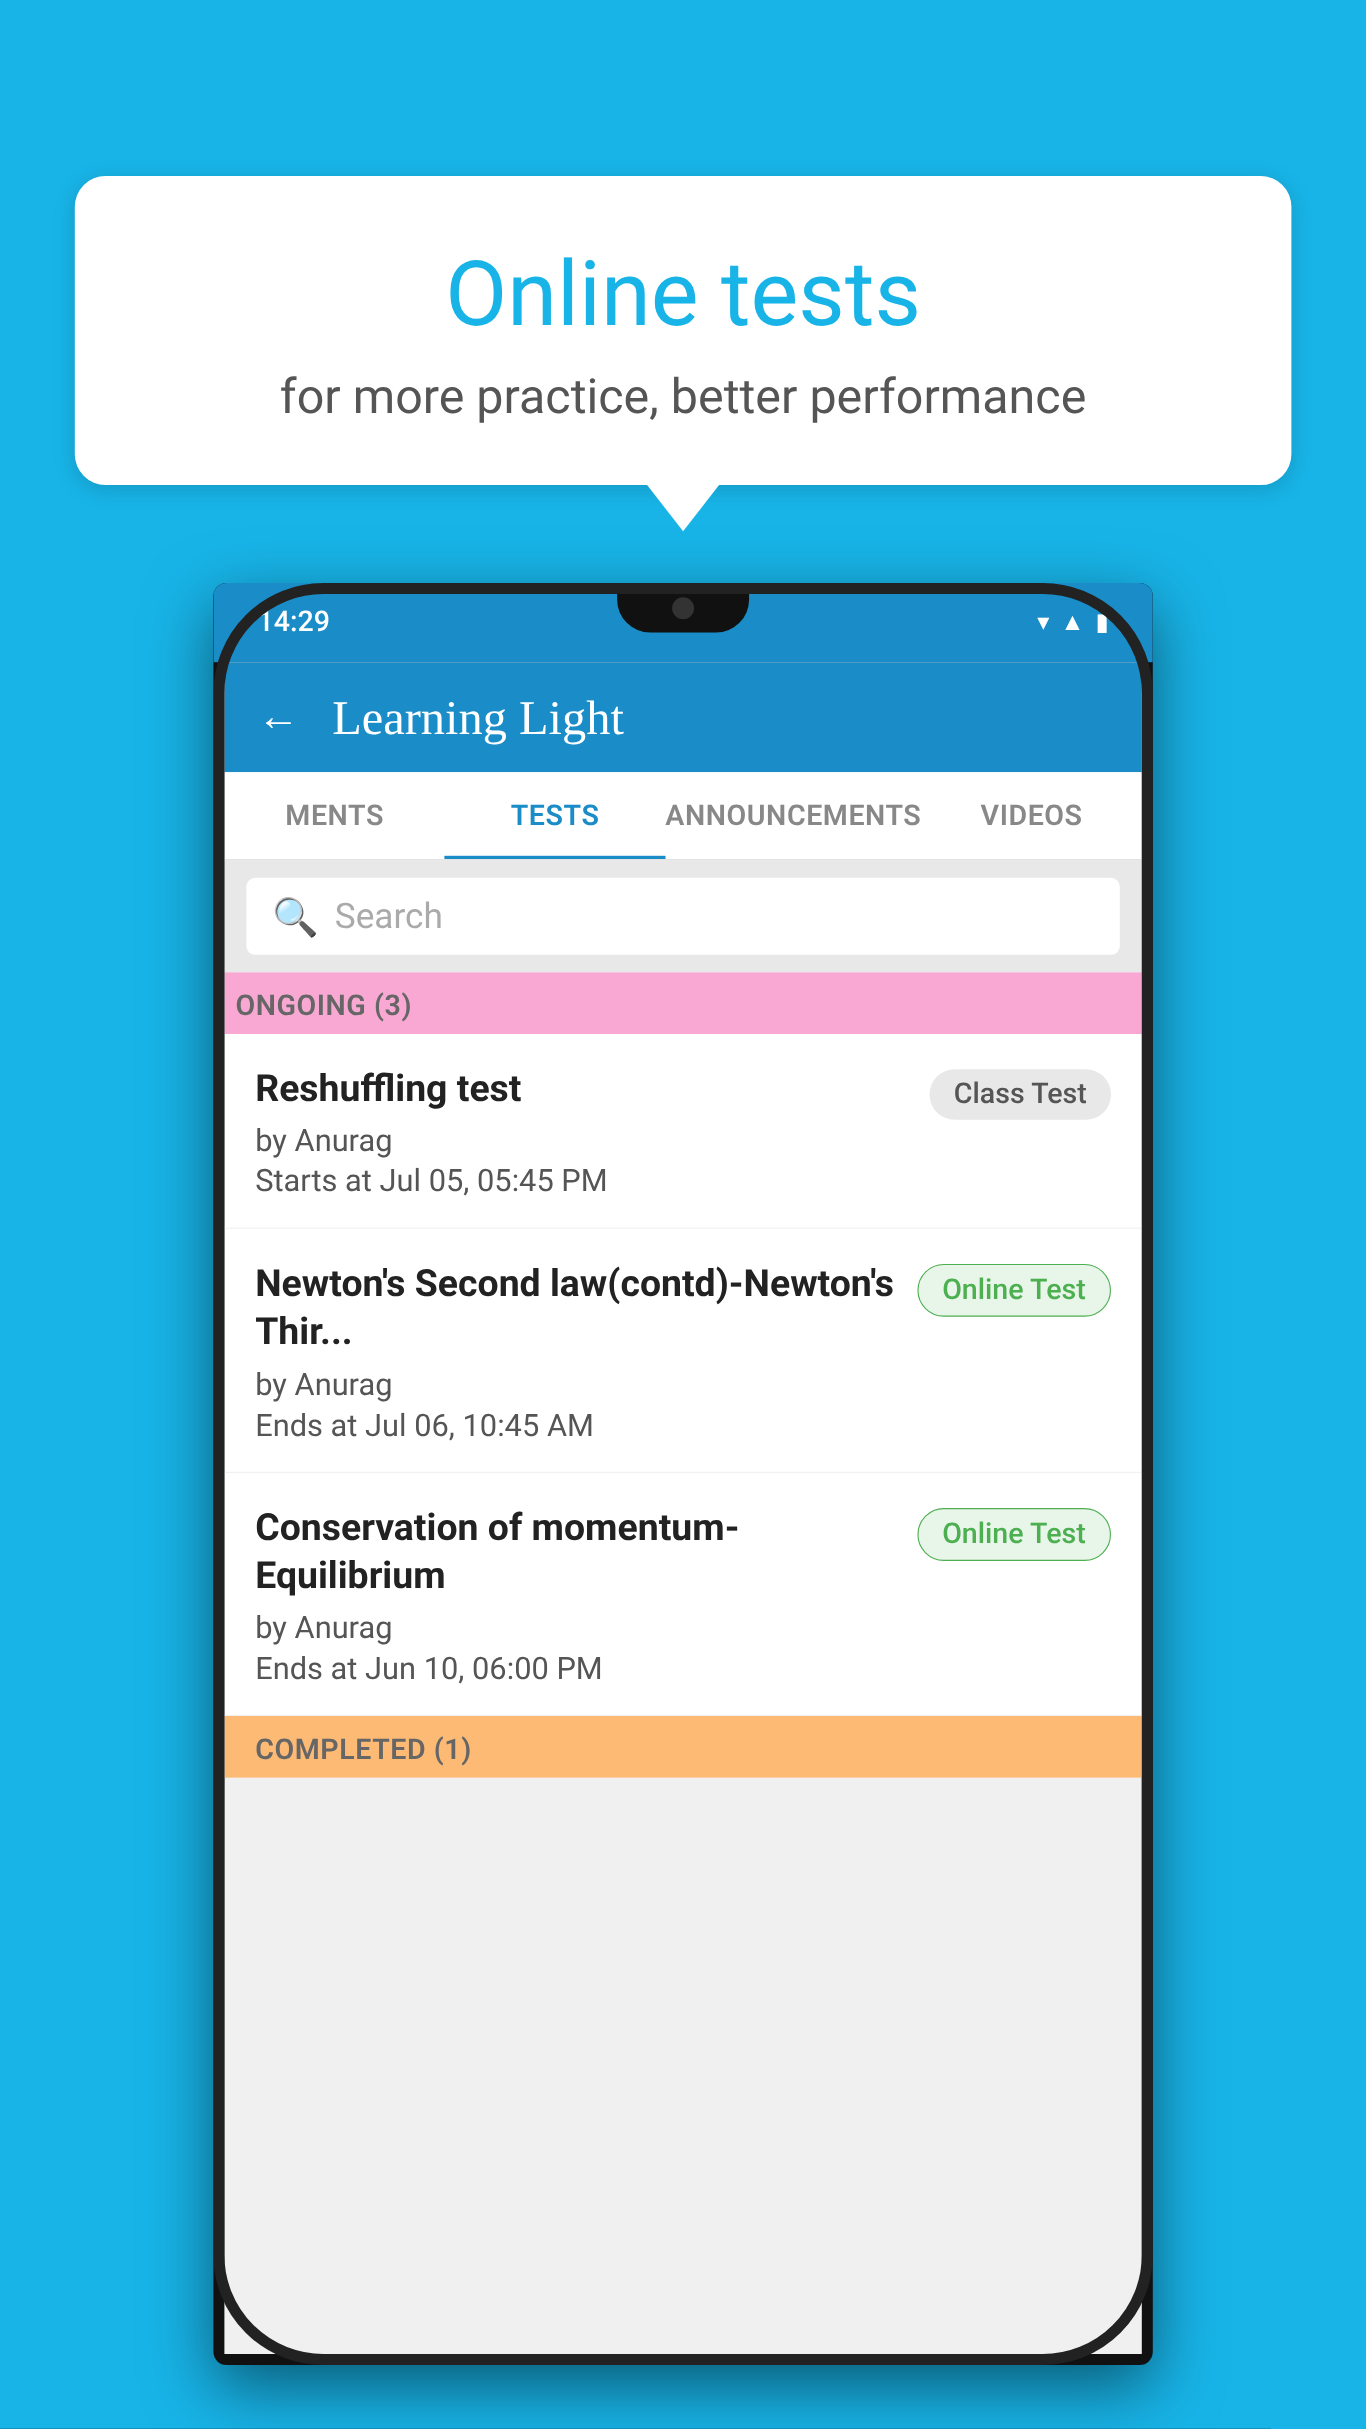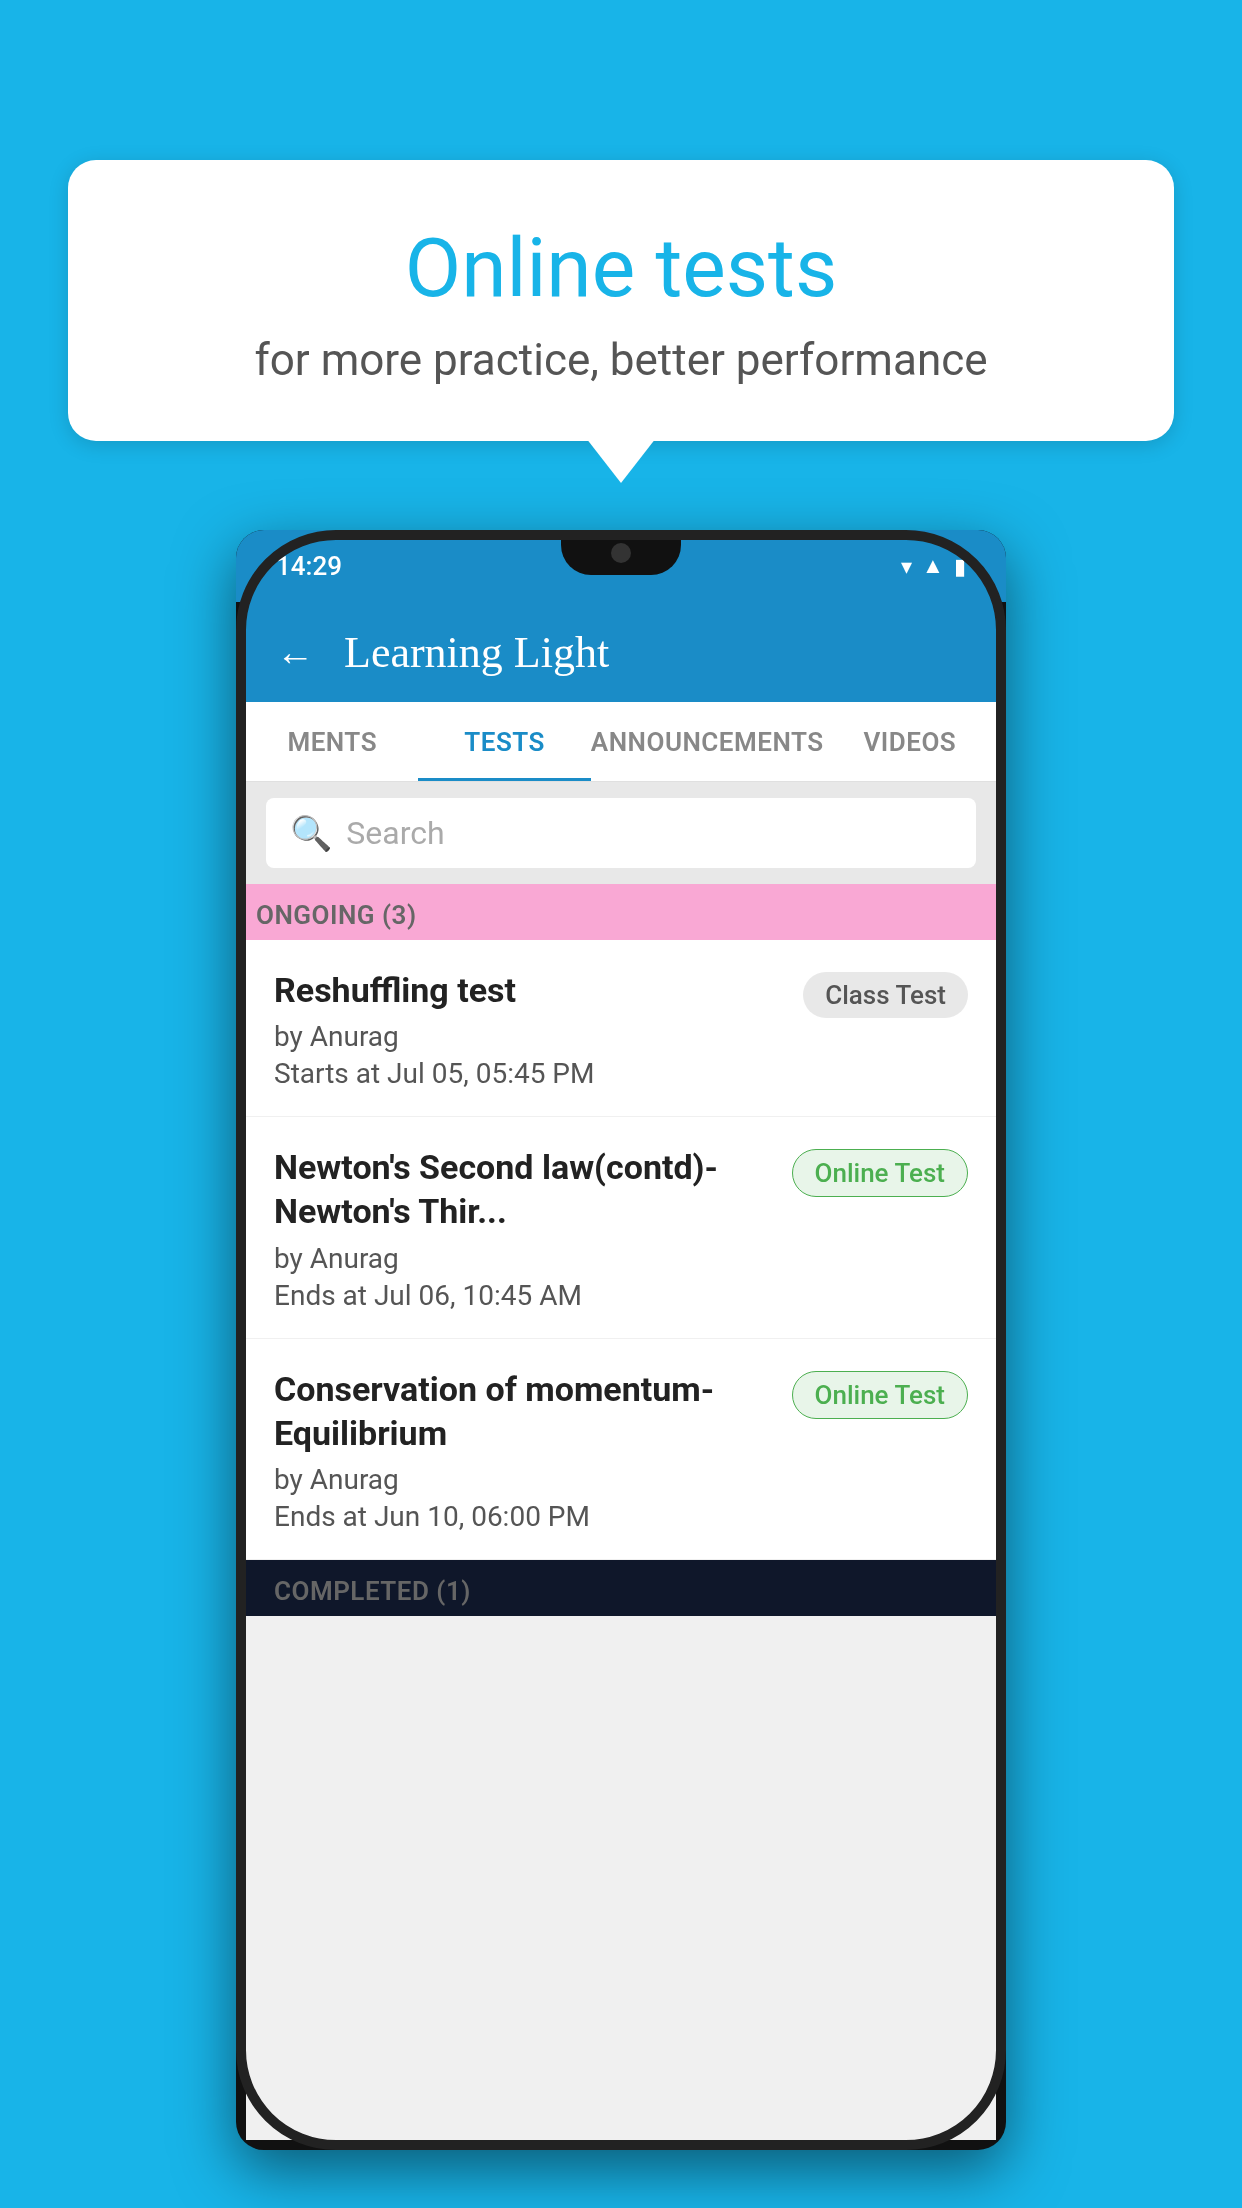--- a/index.html
+++ b/index.html
@@ -51,24 +51,24 @@
       color: #555;
       font-weight: 400;
     }
 
     
     .phone-frame {
       position: absolute;
       top: 530px;
       left: 50%;
       transform: translateX(-50%);
-      width: 770px;
+      width: 854px;
       height: 1620px;
       background: #111;
-      border-radius: 28px;
+      border-radius: 12px;
       box-shadow: 0 20px 60px rgba(0,0,0,0.5);
       overflow: hidden;
     }
 
     
     .phone-notch {
       position: absolute;
       top: 0;
       left: 0;
       right: 0;
@@ -278,21 +278,21 @@
     }
 
     .badge-online {
       background: #e8f5e9;
       color: #4caf50;
       border: 1.5px solid #4caf50;
     }
 
     
     .completed-label {
-      background: #0f172a;
+      background: #fdba74;
       padding: 16px 28px 10px;
       font-size: 26px;
       color: #666;
       font-weight: 600;
       letter-spacing: 0.5px;
     }
 
     
     .phone-border {
       position: absolute;

